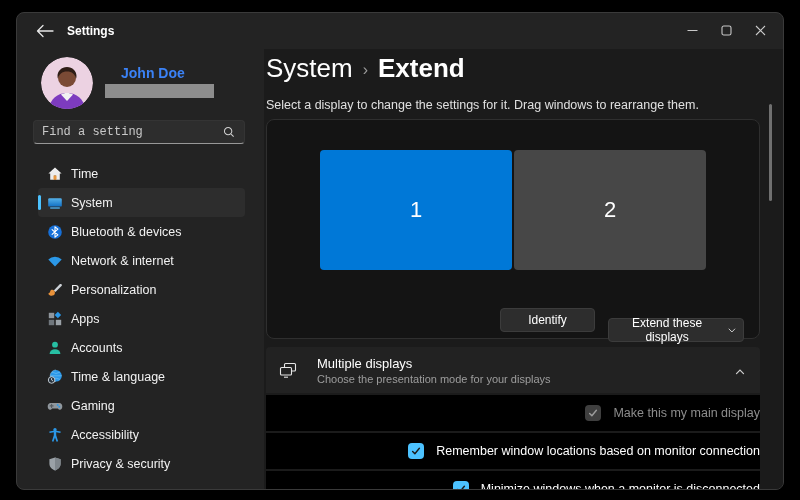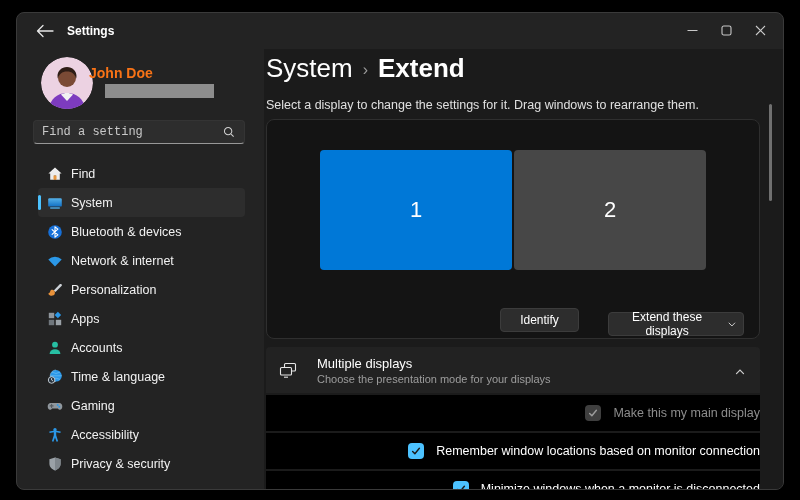--- a/index.html
+++ b/index.html
@@ -11,21 +11,21 @@
   
   .titlebar{position:absolute;left:0;top:0;right:0;height:36px;padding-left:44px;}
   .back-btn{position:absolute;left:18px;top:10px;width:20px;height:16px;cursor:pointer;}
   .tb-title{position:absolute;left:50px;top:11px;font-size:12px;color:#ffffff;font-weight:600;}
   .win-controls{position:absolute;right:6px;top:4px;display:flex;}
   .wc-btn{width:34px;height:26px;display:flex;align-items:center;justify-content:center;cursor:pointer;}
 
   
   .sidebar{position:absolute;left:0;top:36px;width:247px;bottom:0;}
   .avatar{position:absolute;left:24px;top:8px;width:52px;height:52px;border-radius:50%;overflow:hidden;}
-  .user-name{position:absolute;left:72px;top:16px;font-size:14px;font-weight:700;color:#f97316;}
+  .user-name{position:absolute;left:104px;top:16px;font-size:14px;font-weight:700;color:#3b82f6;}
   .user-bar{position:absolute;left:88px;top:35px;width:109px;height:14px;background:#8d8d8d;}
   .search-box{position:absolute;left:16px;top:71px;width:212px;height:24px;background:#2d2d2d;
     border:1px solid #343434;border-bottom:1px solid #989898;border-radius:4px;box-sizing:border-box;
     display:flex;align-items:center;}
   .search-box input{flex:1;background:transparent;border:none;outline:none;color:#c9c9c9;
     font-size:12px;padding:0 8px;font-family:Liberation Mono, monospace;}
   .search-box input::placeholder{color:#c9c9c9;}
   .search-glyph{width:14px;height:14px;margin-right:8px;flex:none;}
   .nav{position:absolute;left:21px;top:110px;width:207px;}
   .nav-row{position:relative;height:29px;display:flex;align-items:center;border-radius:4px;cursor:pointer;}
@@ -47,22 +47,22 @@
   .panel{position:absolute;left:2px;top:70px;width:494px;height:220px;background:#141414;
     border:1px solid #2f2f2f;border-radius:8px;box-sizing:border-box;}
   .monitors{display:flex;justify-content:center;gap:2px;margin-top:30px;}
   .monitor{width:192px;height:120px;border-radius:4px;display:flex;align-items:center;justify-content:center;
     color:#fff;font-size:22px;cursor:pointer;}
   .monitor.active{background:var(--accent,#0078d7);}
   .monitor.inactive{background:var(--mon2,#474747);}
   .p-btn{position:absolute;height:24px;background:#2d2d2d;border:1px solid #3c3c3c;border-radius:4px;
     box-sizing:border-box;color:#fff;font-size:12px;display:flex;align-items:center;justify-content:center;
     gap:8px;cursor:pointer;font-family:inherit;}
-  .identify{left:233px;top:188px;width:79px;}
-  .extend{left:341px;top:192px;width:136px;}
+  .identify{left:233px;top:188px;width:95px;}
+  .extend{left:341px;top:198px;width:136px;}
 
   .md-card{position:absolute;left:2px;top:298px;width:494px;}
   .md-header{position:relative;height:46px;background:#222222;border-radius:4px 4px 0 0;
     display:flex;align-items:center;cursor:pointer;gap:8px;}
   .md-ico{width:20px;height:20px;margin-left:12px;flex:none;}
   .md-texts{margin-left:11px;}
   .md-title{font-size:13px;color:#ffffff;}
   .md-sub{font-size:11px;color:#9d9d9d;margin-top:2px;}
   .md-chevron{position:absolute;right:14px;top:17px;width:12px;height:12px;cursor:pointer;}
   .opt-row{position:relative;height:36px;background:#000000;margin-top:2px;display:flex;align-items:center;justify-content:flex-end;}
@@ -135,21 +135,21 @@
       </div>
 
       <div class="nav" id="nav-list">
           <div class="nav-row">
             <span class="nav-ico">
               <svg viewBox="0 0 16 16">
                 <path d="M8 1.4 1.4 7.4h1.8v6.4h4.1V9.5h1.4v4.3h4.1V7.4h1.8z" fill="#ededed"></path>
                 <path d="M6.5 13.8V9.5h3v4.3z" fill="#e8973f"></path>
               </svg>
             </span>
-            <span class="nav-label">Find</span>
+            <span class="nav-label">Time</span>
           </div>
           <div class="nav-row selected">
             <span class="nav-pill" style="background: var(--pill);"></span>
             <span class="nav-ico">
               <svg viewBox="0 0 16 16">
                 <defs>
                   <linearGradient id="g-sys" x1="0" y1="0" x2="0" y2="1">
                     <stop offset="0" stop-color="#55b2ea"></stop>
                     <stop offset="1" stop-color="#1170c5"></stop>
                   </linearGradient>

